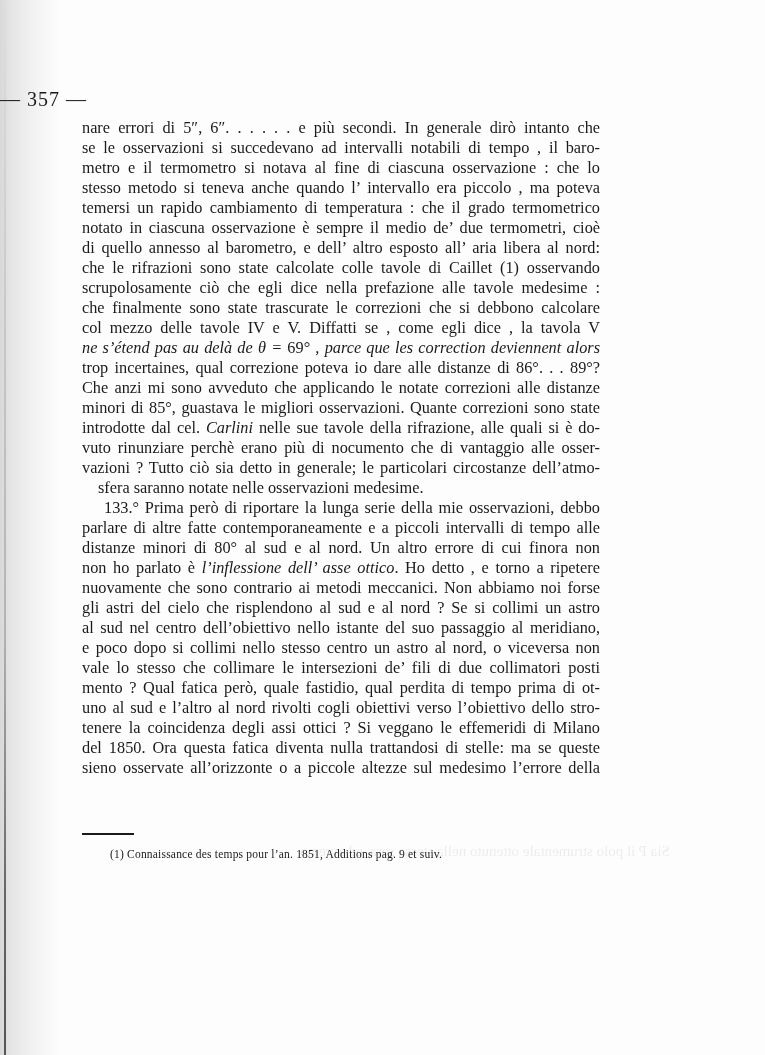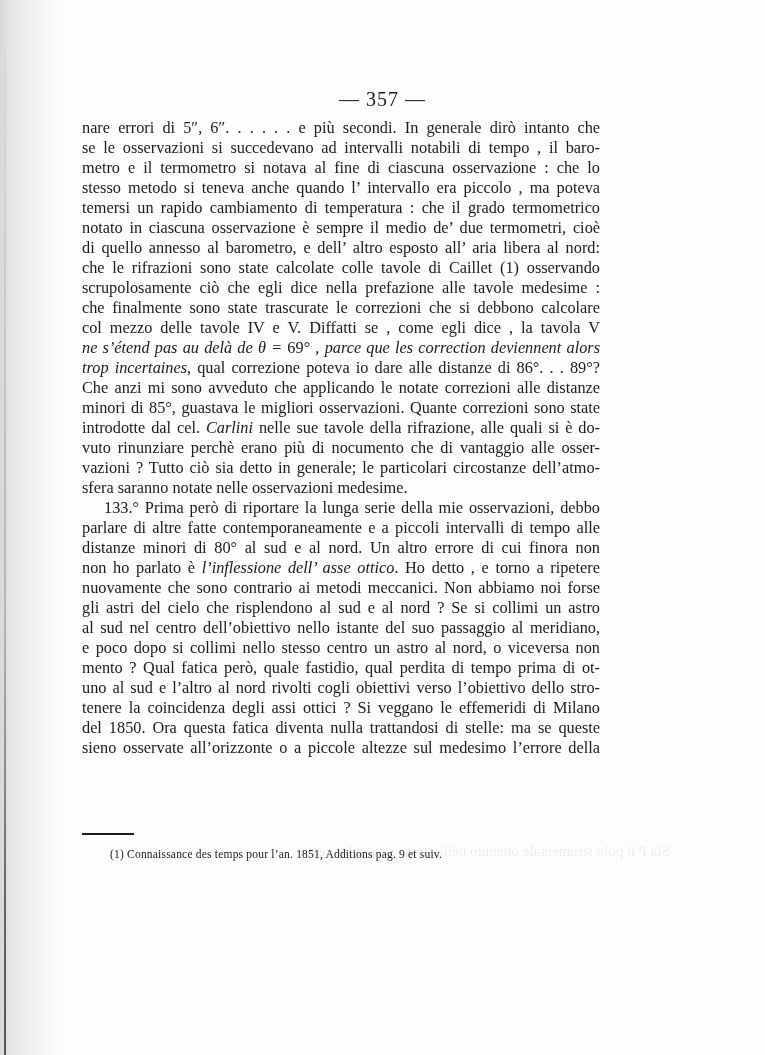--- a/index.html
+++ b/index.html
@@ -27,21 +27,20 @@
       left: 4px; top: 0;
       width: 2px;
       height: 1055px;
       background: linear-gradient(to bottom, rgba(80,80,80,0.0) 0%, rgba(80,80,80,0.3) 60%, rgba(50,50,50,0.7) 85%, rgba(50,50,50,0.8) 100%);
     }
     .page-number {
       position: absolute;
       top: 88px;
       left: 0;
       width: 765px;
-      text-align: center;
       font-size: 20px;
       letter-spacing: 1px;
     }
     .text-block {
       position: absolute;
       left: 82px;
       top: 118px;
       width: 518px;
     }
     .line {
@@ -49,20 +48,21 @@
       line-height: 20px;
       font-size: 16.3px;
       white-space: nowrap;
       text-align: justify;
       text-align-last: justify;
       display: block;
       overflow: visible;
     }
     .line.last {
       text-align-last: left;
+      margin-left: 16px;
     }
     .line.indent {
       padding-left: 22px;
     }
     .footnote-rule {
       position: absolute;
       left: 82px;
       top: 833px;
       width: 52px;
       height: 2px;
@@ -100,35 +100,36 @@
     <div class="line"><span>metro e il termometro si notava al fine di ciascuna osservazione : che lo</span></div>
     <div class="line"><span>stesso metodo si teneva anche quando l’ intervallo era piccolo , ma poteva</span></div>
     <div class="line"><span>temersi un rapido cambiamento di temperatura : che il grado termometrico</span></div>
     <div class="line"><span>notato in ciascuna osservazione è sempre il medio de’ due termometri, cioè</span></div>
     <div class="line"><span>di quello annesso al barometro, e dell’ altro esposto all’ aria libera al nord:</span></div>
     <div class="line"><span>che le rifrazioni sono state calcolate colle tavole di </span><span style="">Caillet</span><span> (1) osservando</span></div>
     <div class="line"><span>scrupolosamente ciò che egli dice nella prefazione alle tavole medesime :</span></div>
     <div class="line"><span>che finalmente sono state trascurate le correzioni che si debbono calcolare</span></div>
     <div class="line"><span>col mezzo delle tavole IV e V. Diffatti se , come egli dice , la tavola V</span></div>
     <div class="line"><span style="font-style: italic;">ne s’étend pas au delà de θ = </span><span>69°</span><span style="font-style: italic;"> , parce que les correction deviennent alors</span></div>
-    <div class="line"><span style="font-style: italic;">trop incertaines</span><span>, qual correzione poteva io dare alle distanze di 86°. . . 89°?</span></div>
+    <div class="line"><span style="">trop incertaines</span><span>, qual correzione poteva io dare alle distanze di 86°. . . 89°?</span></div>
     <div class="line"><span>Che anzi mi sono avveduto che applicando le notate correzioni alle distanze</span></div>
     <div class="line"><span>minori di 85°, guastava le migliori osservazioni. Quante correzioni sono state</span></div>
     <div class="line"><span>introdotte dal cel. </span><span style="font-style: italic;">Carlini</span><span> nelle sue tavole della rifrazione, alle quali si è do-</span></div>
     <div class="line"><span>vuto rinunziare perchè erano più di nocumento che di vantaggio alle osser-</span></div>
     <div class="line"><span>vazioni ? Tutto ciò sia detto in generale; le particolari circostanze dell’atmo-</span></div>
     <div class="line last"><span>sfera saranno notate nelle osservazioni medesime.</span></div>
     <div class="line indent"><span>133.° Prima però di riportare la lunga serie della mie osservazioni, debbo</span></div>
     <div class="line"><span>parlare di altre fatte contemporaneamente e a piccoli intervalli di tempo alle</span></div>
     <div class="line"><span>distanze minori di 80° al sud e al nord. Un altro errore di cui finora non</span></div>
     <div class="line"><span>non ho parlato è </span><span style="font-style: italic;">l’inflessione dell’ asse ottico</span><span>. Ho detto , e torno a ripetere</span></div>
     <div class="line"><span>nuovamente che sono contrario ai metodi meccanici. Non abbiamo noi forse</span></div>
     <div class="line"><span>gli astri del cielo che risplendono al sud e al nord ? Se si collimi un astro</span></div>
     <div class="line"><span>al sud nel centro dell’obiettivo nello istante del suo passaggio al meridiano,</span></div>
     <div class="line"><span>e poco dopo si collimi nello stesso centro un astro al nord, o viceversa non</span></div>
+    <div class="line"><span>vale lo stesso che collimare le intersezioni de’ fili di due collimatori posti</span></div>
     <div class="line"><span>mento ? Qual fatica però, quale fastidio, qual perdita di tempo prima di ot-</span></div>
     <div class="line"><span>uno al sud e l’altro al nord rivolti cogli obiettivi verso l’obiettivo dello stro-</span></div>
     <div class="line"><span>tenere la coincidenza degli assi ottici ? Si veggano le effemeridi di Milano</span></div>
     <div class="line"><span>del 1850. Ora questa fatica diventa nulla trattandosi di stelle: ma se queste</span></div>
     <div class="line"><span>sieno osservate all’orizzonte o a piccole altezze sul medesimo l’errore della</span></div>
   </div>
 
 <div class="footnote-rule"></div>
 <div class="footnote">(1) Connaissance des temps pour l’an. 1851, Additions pag. 9 et suiv.</div>
 

